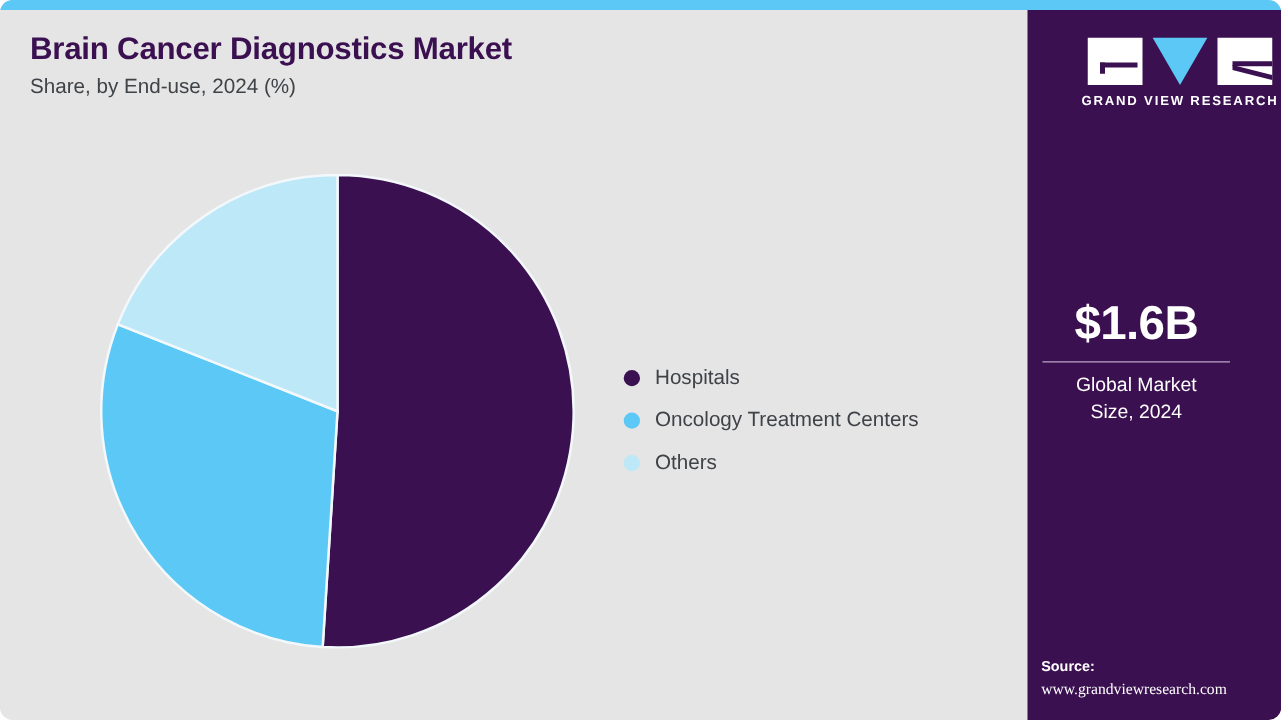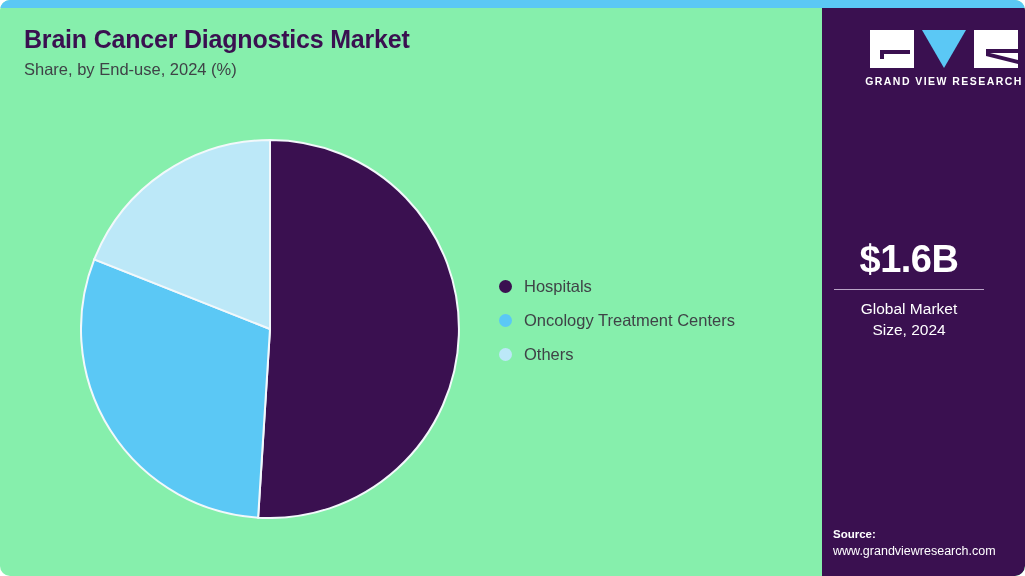--- a/index.html
+++ b/index.html
@@ -11,21 +11,21 @@
     width: 1025px;
     height: 576px;
     font-family: "Liberation Sans", sans-serif;
     overflow: hidden;
   }
 
   .infographic {
     position: relative;
     width: 1025px;
     height: 576px;
-    background: #86efac;
+    background: #e5e5e5;
     border-radius: 10px;
     overflow: hidden;
     box-sizing: border-box;
   }
 
   
   .accent-bar {
     position: absolute;
     top: 0;
     left: 0;
@@ -73,21 +73,21 @@
     top: 131px;
     width: 380px;
     height: 380px;
   }
   .pie-wrap svg { display: block; }
 
   
   .legend {
     position: absolute;
     left: 499px;
-    top: 261px;
+    top: 277px;
   }
   .legend-row {
     display: flex;
     align-items: center;
     height: 34px;
   }
   .legend-dot {
     width: 13px;
     height: 13px;
     border-radius: 50%;
@@ -168,20 +168,21 @@
     font-size: 11.5px;
     font-weight: bold;
     color: #ffffff;
     line-height: 1.5;
   }
   .source-url {
     font-size: 12.5px;
     color: #ffffff;
     line-height: 1.35;
     white-space: nowrap;
+    font-family: Liberation Serif, serif;
   }
 </style>
 </head>
 <body>
 
 <div class="infographic">
 
   <div class="accent-bar"></div>
 
   <div class="left-pane">

